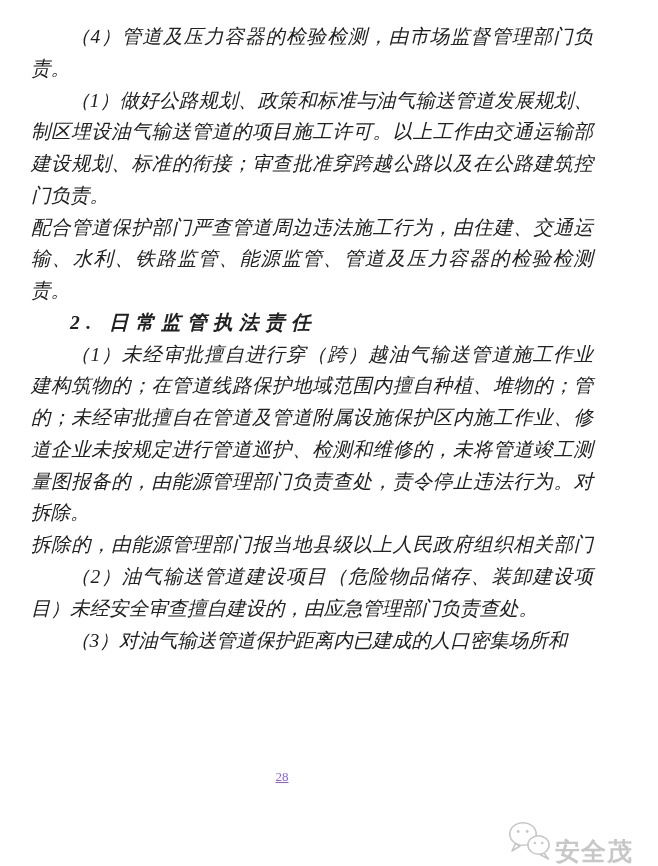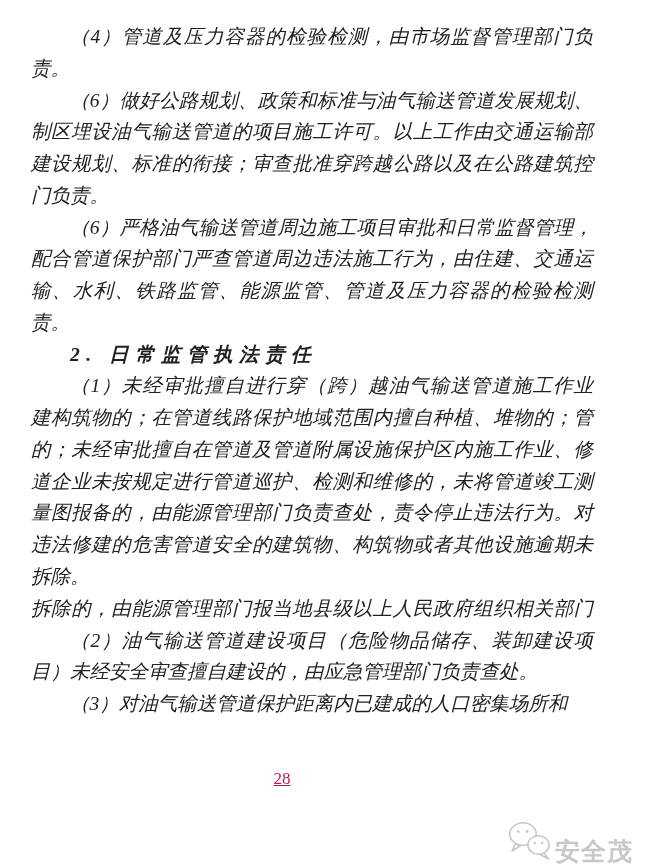--- a/index.html
+++ b/index.html
@@ -24,22 +24,22 @@
     font-style: italic;
   }
   .line { white-space: nowrap; }
   .line.indent { text-indent: 2em; }
   .line.fill { text-align: justify; text-align-last: justify; }
   .line.heading { font-weight: bold; letter-spacing: 6.5px; }
   .page-number {
     position: absolute;
     top: 769px; left: 31px; width: 502px;
     text-align: center;
-    font-size: 17px;
-    color: #be185d;
+    font-size: 13px;
+    color: #8b5cf6;
     text-decoration: underline;
   }
   .watermark {
     position: absolute;
     top: 811px; left: 506px;
     display: flex;
     align-items: center;
     gap: 3px;
     color: #c7c7c7;
   }
@@ -54,35 +54,33 @@
   }
 </style>
 </head>
 <body>
 
 <div class="page">
 
   <div class="text-block">
       <div class="line indent fill">（4）管道及压力容器的检验检测，由市场监督管理部门负</div>
       <div class="line">责。</div>
-      <div class="line indent fill">（6）做好公路规划、政策和标准与油气输送管道发展规划、</div>
+      <div class="line indent fill">（1）做好公路规划、政策和标准与油气输送管道发展规划、</div>
       <div class="line fill">制区埋设油气输送管道的项目施工许可。以上工作由交通运输部</div>
       <div class="line fill">建设规划、标准的衔接；审查批准穿跨越公路以及在公路建筑控</div>
       <div class="line">门负责。</div>
-      <div class="line indent fill">（6）严格油气输送管道周边施工项目审批和日常监督管理，</div>
       <div class="line fill">配合管道保护部门严查管道周边违法施工行为，由住建、交通运</div>
       <div class="line fill">输、水利、铁路监管、能源监管、管道及压力容器的检验检测</div>
       <div class="line">责。</div>
       <div class="line heading indent">2. 日常监管执法责任</div>
       <div class="line indent fill">（1）未经审批擅自进行穿（跨）越油气输送管道施工作业</div>
       <div class="line fill">建构筑物的；在管道线路保护地域范围内擅自种植、堆物的；管</div>
       <div class="line fill">的；未经审批擅自在管道及管道附属设施保护区内施工作业、修</div>
       <div class="line fill">道企业未按规定进行管道巡护、检测和维修的，未将管道竣工测</div>
       <div class="line fill">量图报备的，由能源管理部门负责查处，责令停止违法行为。对</div>
-      <div class="line fill">违法修建的危害管道安全的建筑物、构筑物或者其他设施逾期未</div>
       <div class="line">拆除。</div>
       <div class="line fill">拆除的，由能源管理部门报当地县级以上人民政府组织相关部门</div>
       <div class="line indent fill">（2）油气输送管道建设项目（危险物品储存、装卸建设项</div>
       <div class="line">目）未经安全审查擅自建设的，由应急管理部门负责查处。</div>
       <div class="line indent">（3）对油气输送管道保护距离内已建成的人口密集场所和</div>
     </div>
 
   <div class="page-number">28</div>
 
   <div class="watermark">

